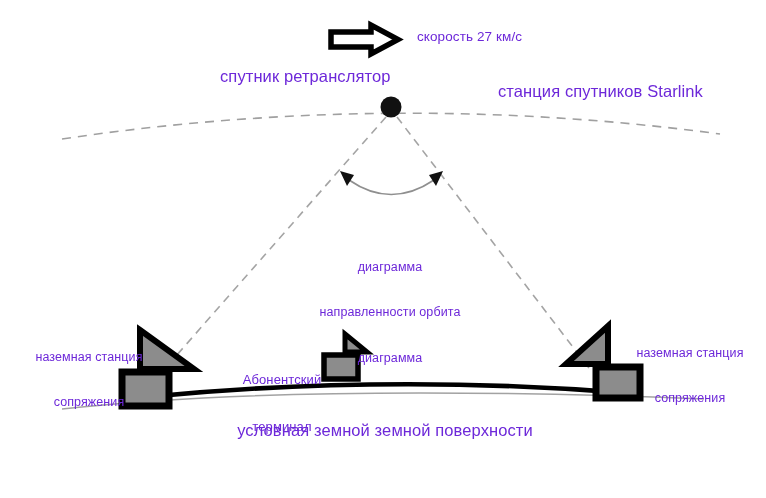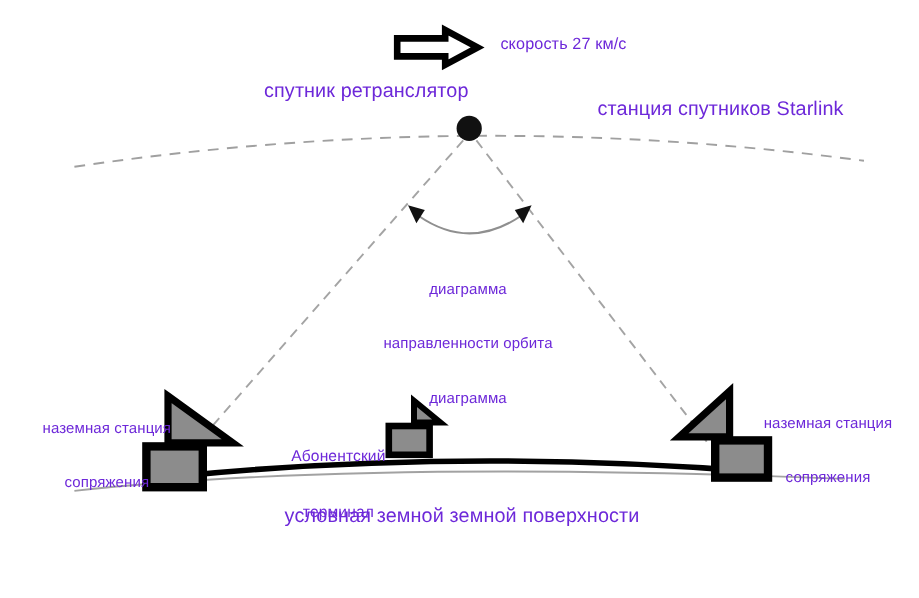--- a/index.html
+++ b/index.html
@@ -43,21 +43,21 @@
     font-size: 16.5px;
     margin-left: 40px;
   }
   #label-starlink-orbit {
     left: 498px;
     top: 81px;
     font-size: 16.5px;
   }
   #label-antenna-pattern {
     left: 294px;
-    top: 203px;
+    top: 229px;
     width: 192px;
     font-size: 12.5px;
   }
   #label-gateway-left {
     left: 22px;
     top: 319px;
     width: 134px;
     font-size: 12.5px;
   }
   #label-gateway-right {

